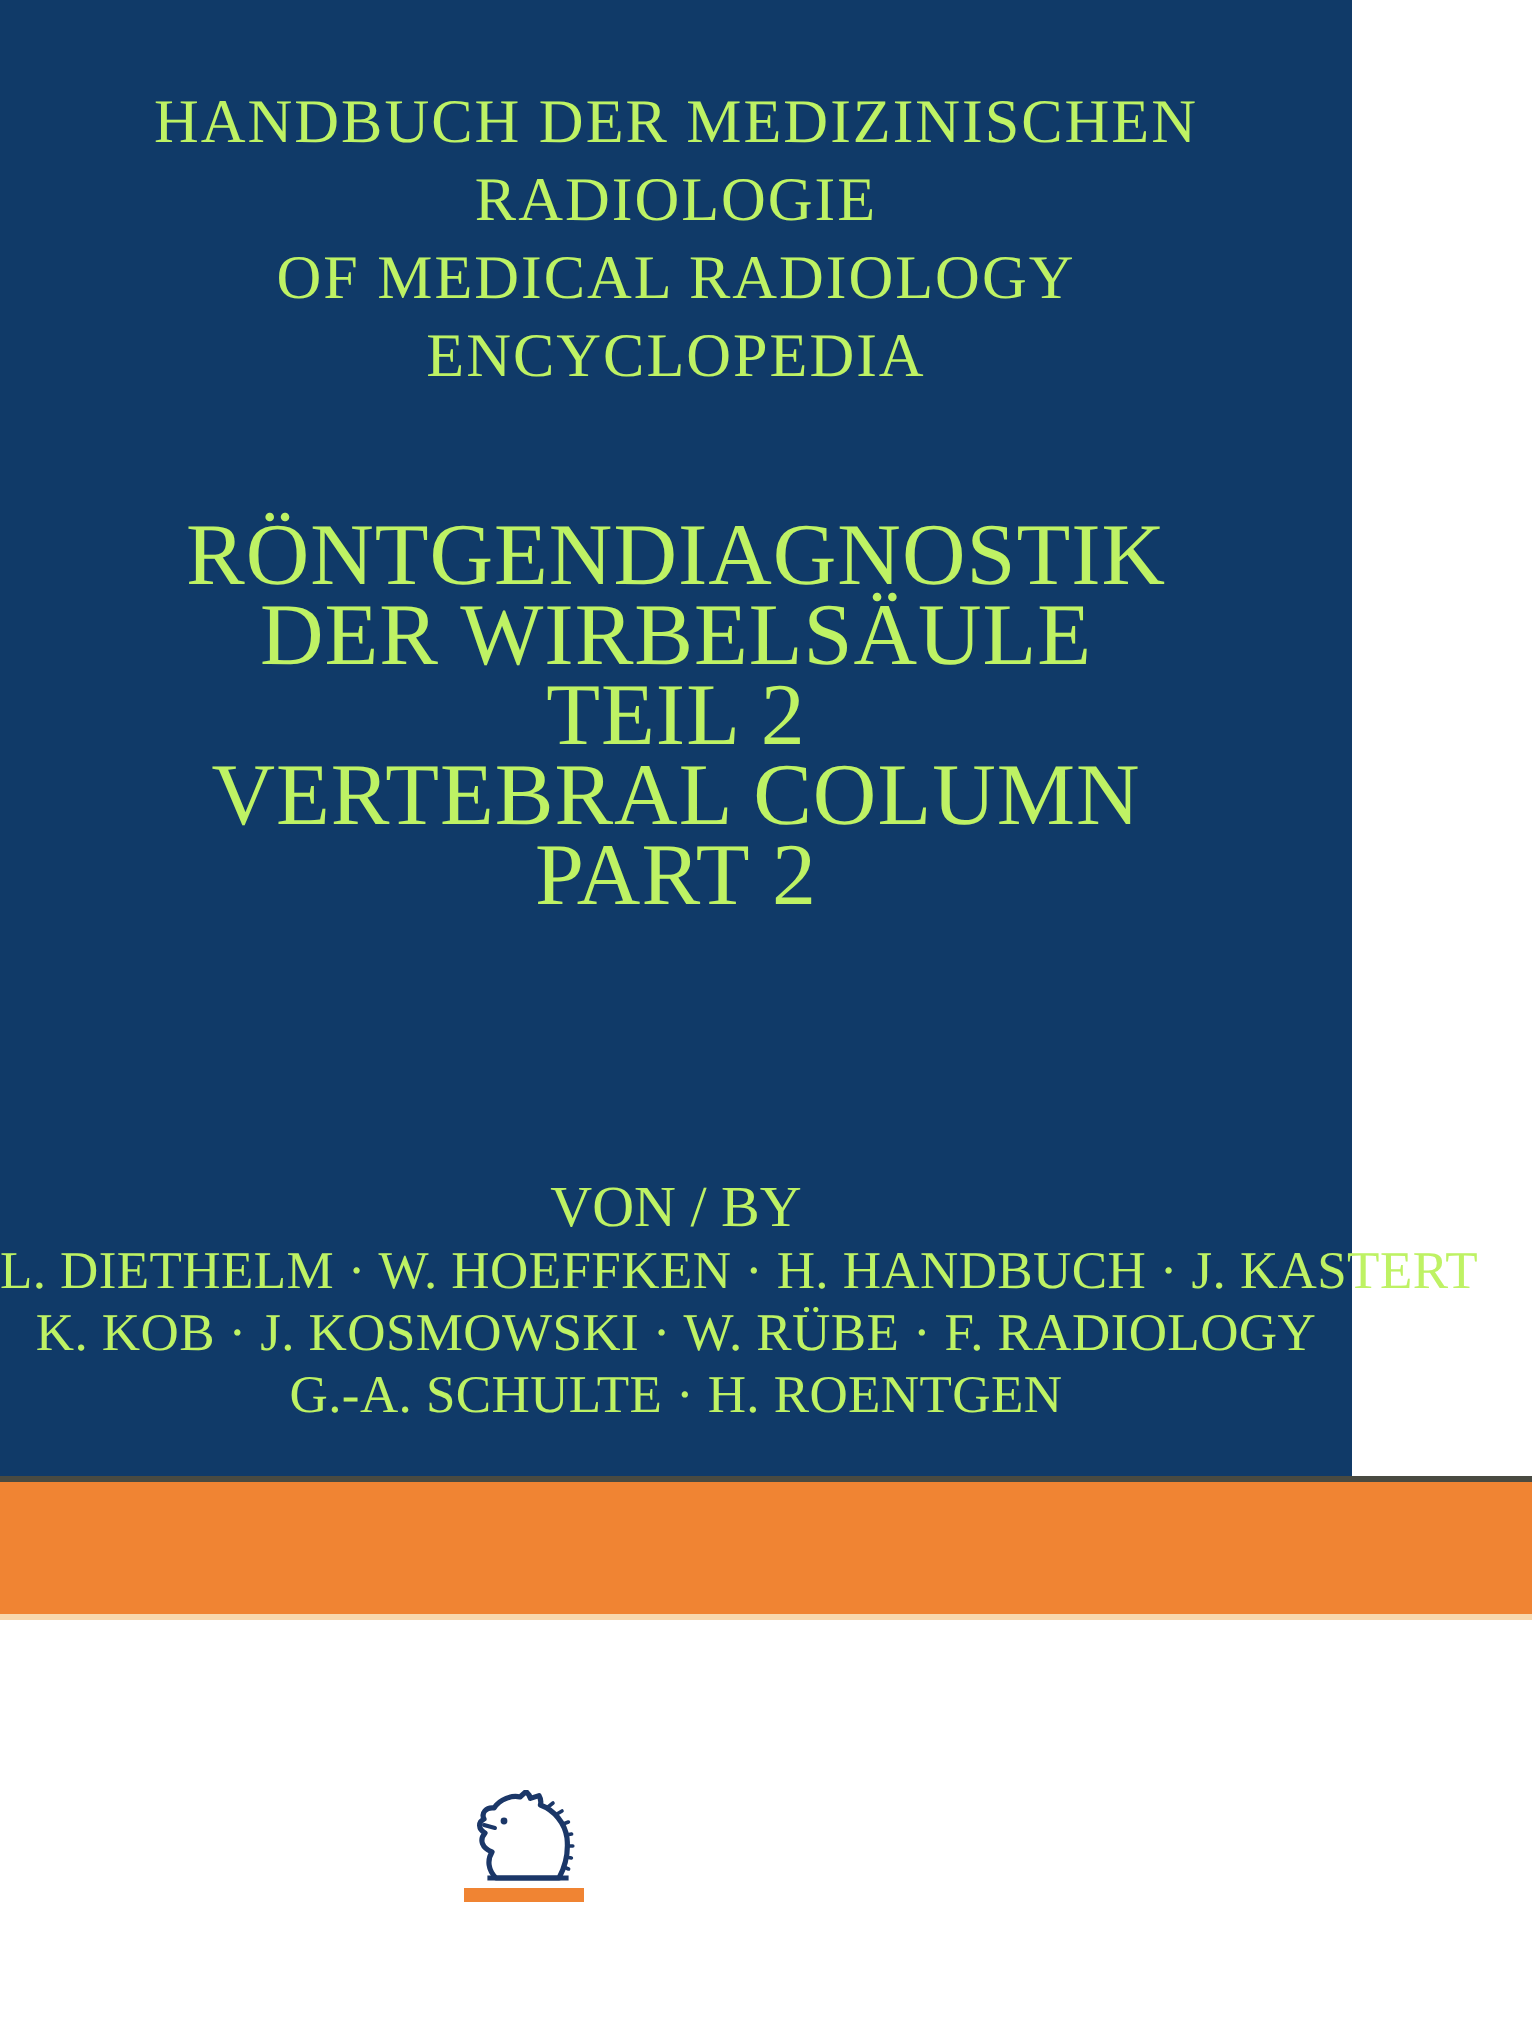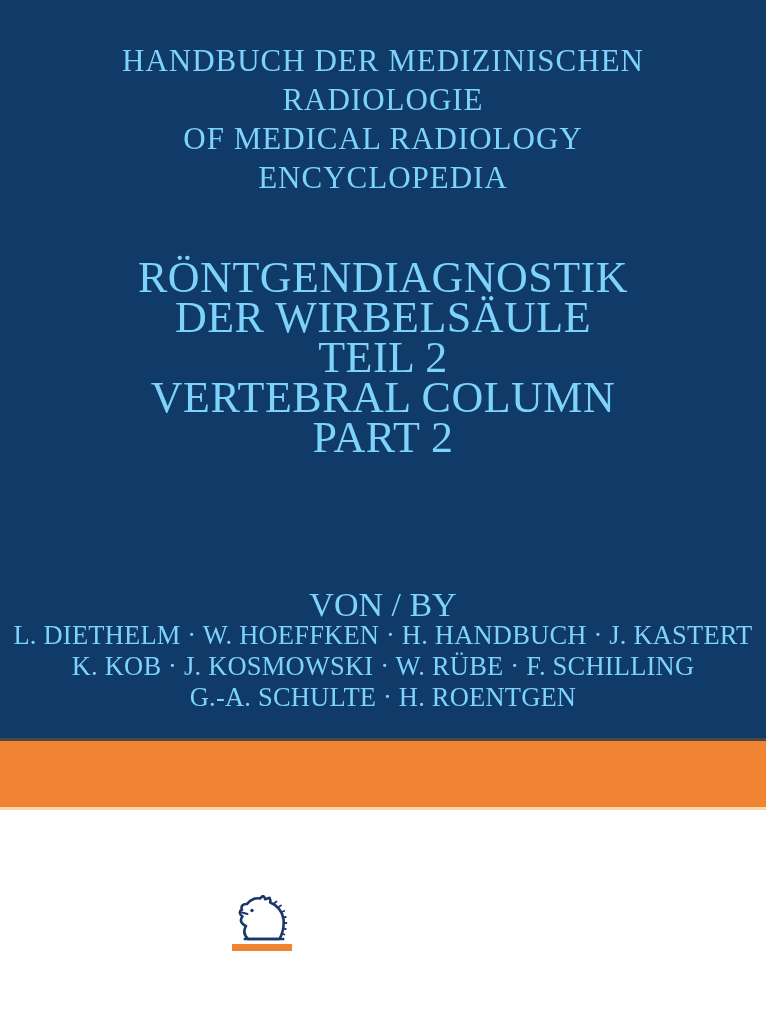--- a/index.html
+++ b/index.html
@@ -11,23 +11,23 @@
     width: 766px;
     height: 1017px;
     background: #ffffff;
     overflow: hidden;
   }
 
   
   .navy-panel {
     position: absolute;
     left: 0; top: 0;
-    width: 766px; height: 738px;
+    width: 676px; height: 738px;
     background: #103a68;
-    color: #7dd3fc;
+    color: #bef264;
     text-decoration: underline;
   }
 
   .text-block {
     position: absolute;
     left: 0;
     width: 100%;
     text-align: center;
     white-space: nowrap;
   }
@@ -44,21 +44,21 @@
     font-size: 44px;
     line-height: 40px;
     letter-spacing: 0.5px;
   }
 
   .byline-authors {
     top: 589px;
     font-size: 26px;
     line-height: 31px;
   }
-  .byline-authors .byline-line { font-size: 34px; }
+  .byline-authors .byline-line { font-size: 29px; }
   .byline-authors .author-line { font-size: 26.5px; letter-spacing: 0.2px; }
 
   
   .divider-line {
     position: absolute;
     left: 0; top: 738px;
     width: 766px; height: 3px;
     background: #494a41;
   }
   .orange-band {
@@ -119,21 +119,21 @@
       <div>RÖNTGENDIAGNOSTIK</div>
       <div>DER WIRBELSÄULE</div>
       <div>TEIL 2</div>
       <div>VERTEBRAL COLUMN</div>
       <div>PART 2</div>
     </div>
 
     <div class="text-block byline-authors">
       <div class="byline-line">VON / BY</div>
       <div class="author-line">L. DIETHELM · W. HOEFFKEN · H. HANDBUCH · J. KASTERT</div>
-      <div class="author-line">K. KOB · J. KOSMOWSKI · W. RÜBE · F. SCHILLING</div>
+      <div class="author-line">K. KOB · J. KOSMOWSKI · W. RÜBE · F. RADIOLOGY</div>
       <div class="author-line">G.-A. SCHULTE · H. ROENTGEN</div>
     </div>
 
   </div>
 
   <div class="divider-line"></div>
   <div class="orange-band"></div>
 
   <div class="white-panel">
     <div class="publisher-logo">

